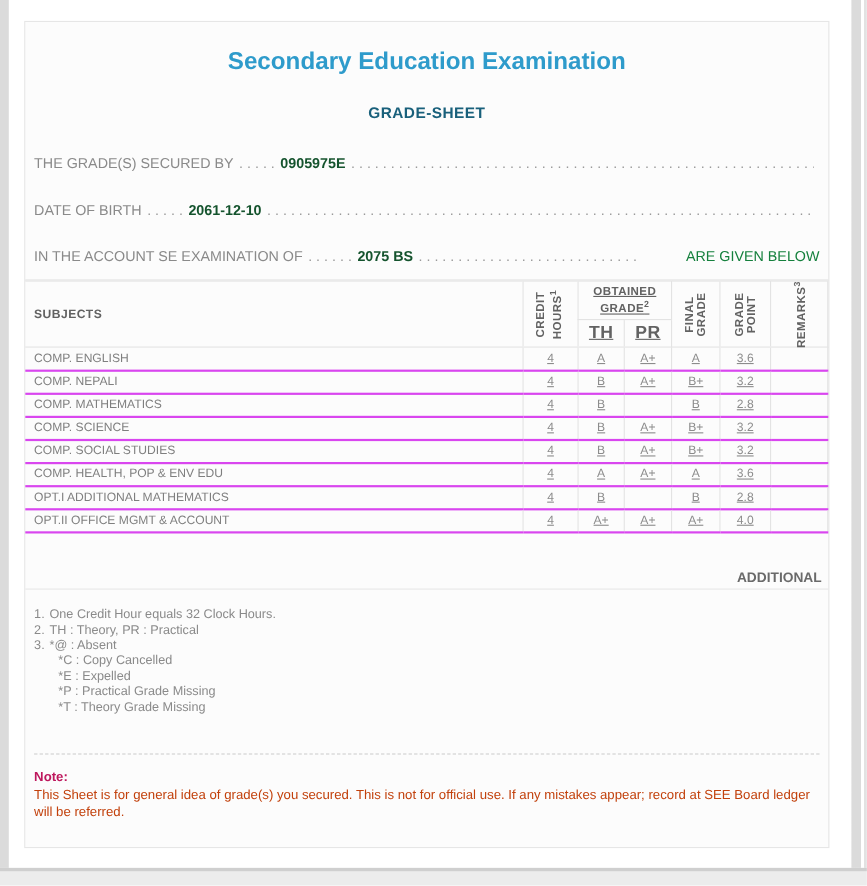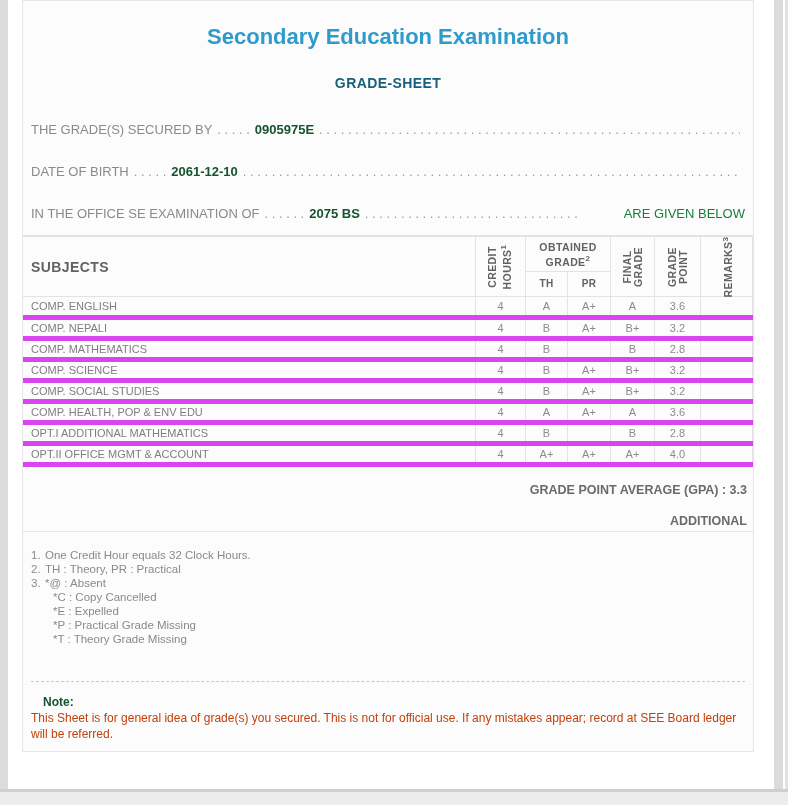--- a/index.html
+++ b/index.html
@@ -16,21 +16,21 @@
   }
   .edge-right {
     position:absolute; right:0; top:0; width:14px; height:789px;
     background:linear-gradient(to right,#dbdbdb 0px,#dbdbdb 9px,#ffffff 9px,#ffffff 11px,#e2e2e2 11px);
   }
   .bottom-bar {
     position:absolute; left:0; bottom:0; width:788px; height:16px;
     background:#ececec; border-top:3px solid #cfcfcf;
   }
   .card {
-    position:absolute; left:22px; top:0; width:732px; height:752px;
+    position:absolute; left:22px; top:19px; width:732px; height:752px;
     background:#fcfcfc; border:1px solid #e6e6e6;
   }
   .title {
     margin-top:23px; text-align:center;
     font-size:22px; font-weight:bold; color:#2e9bcb;
   }
   .subtitle {
     margin-top:25px; text-align:center;
     font-size:14px; font-weight:bold; color:#19607b; letter-spacing:.4px;
   }
@@ -46,51 +46,51 @@
   .info-suffix { color:#15803d;margin-left:37px; }
 
   table { width:100%; border-collapse:collapse; table-layout:fixed; border-top:1px solid #e3e3e3; }
   col.c-subj { width:auto; }
   col.c-cr { width:50px; } col.c-th { width:42px; } col.c-pr { width:43px; }
   col.c-fg { width:44px; } col.c-gp { width:46px; } col.c-rm { width:52px; }
   thead th {
     font-size:10.5px; font-weight:bold; color:#626262; letter-spacing:.4px;
     border-bottom:1px solid #e3e3e3; vertical-align:middle;
   }
-  th.subjects-h { text-align:left; padding-left:8px; font-size:14px; height:60px; }
+  th.subjects-h { text-align:left; padding-left:8px; font-size:11px; height:60px; }
   th.vh { position:relative; height:60px; }
   .vrot {
     position:absolute; top:50%; left:50%;
     transform:translate(-50%,-50%) rotate(-90deg);
     line-height:11px; white-space:nowrap; text-align:center;
   }
   th.group-h { height:34px; border-bottom:1px solid #e3e3e3; line-height:12px; font-size:10.5px; }
-  th.sub-h { height:25px; font-size:10px; }
+  th.sub-h { height:25px; font-size:16px; }
   sup { font-size:8px; }
-  .bl { border-left:1px solid #e3e3e3; }
+  .bl { border-left:1px solid #e3e3e3;text-decoration:underline; }
   .br { border-right:1px solid #e3e3e3; }
   tbody td {
     height:21px; font-size:11px; color:#8c8c8c;
-    border-bottom:5px solid #d946ef; text-align:center; vertical-align:middle;
+    border-bottom:2px solid #d946ef; text-align:center; vertical-align:middle;
   }
   tbody td.subj { text-align:left; padding-left:8px; color:#7f7f7f; }
 
   .summary { text-align:right; padding:16px 6px 3px; border-bottom:1px solid #e7e7e7; }
   .summary .gpa-line { font-size:12.5px; font-weight:bold; color:#6a6a6a; }
   .summary .status-line { margin-top:17px; font-size:12.5px; font-weight:bold; color:#6a6a6a; }
 
   .footnotes { padding:16px 8px 0; font-size:11.5px; color:#8a8a8a; line-height:14px; }
   .fn-item { display:flex; }
   .fn-num { width:14px; flex:none; }
   .fn-sub { padding-left:22px; }
 
   .divider { margin:35px 8px 0; border-top:1px dashed #c9c9c9; height:0; }
 
   .note { margin-top:13px; padding:0 8px; }
-  .note-label { font-size:12px; font-weight:bold; color:#14532d;margin-left:12px; }
+  .note-label { font-size:12px; font-weight:bold; color:#be185d; }
   .note-text { font-size:12px; color:#c2410c; line-height:16px; margin-top:1px; max-width:722px; }
 </style>
 </head>
 <body>
 
 <div class="edge-left"></div>
 <div class="edge-right"></div>
 <div class="bottom-bar"></div>
 
 <div class="card">
@@ -105,21 +105,21 @@
       <span class="info-value">0905975E</span>
       <span class="info-fill">. . . . . . . . . . . . . . . . . . . . . . . . . . . . . . . . . . . . . . . . . . . . . . . . . . . . . . . . . . . . . . . . . . . . . . . . . . . . . . . . . . . . . . . . . . . . . . . . . . . . . . . .</span>
     </div>
     <div class="info-line">
       <span class="info-label">DATE OF BIRTH</span>
       <span class="info-sep">. . . . .</span>
       <span class="info-value">2061-12-10</span>
       <span class="info-fill">. . . . . . . . . . . . . . . . . . . . . . . . . . . . . . . . . . . . . . . . . . . . . . . . . . . . . . . . . . . . . . . . . . . . . . . . . . . . . . . . . . . . . . . . . . . . . . . . . . . . . . . .</span>
     </div>
     <div class="info-line">
-      <span class="info-label">IN THE OFFICE SE EXAMINATION OF</span>
+      <span class="info-label">IN THE ACCOUNT SE EXAMINATION OF</span>
       <span class="info-sep">. . . . . .</span>
       <span class="info-value">2075 BS</span>
       <span class="info-fill">. . . . . . . . . . . . . . . . . . . . . . . . . . . . . . . . . . . . . . . . . . . . . . . . . . . . . . . . . . . . . . . . . . . . . . . . . . . . . . . . . . . . . . . . . . . . . . . . . . . . . . . .</span>
       <span class="info-suffix">ARE GIVEN BELOW</span>
     </div>
   </div>
 
   <table>
     <colgroup>
       <col class="c-subj">
@@ -224,24 +224,20 @@
         <td class="bl">A+</td>
         <td class="bl">A+</td>
         <td class="bl">A+</td>
         <td class="bl">4.0</td>
         <td class="bl br"></td>
       </tr>
     </tbody>
   </table>
 
   <div class="summary">
-    <div class="gpa-line">
-      <span>GRADE POINT AVERAGE (GPA) :</span>
-      <span>3.3</span>
-    </div>
     <div class="status-line">ADDITIONAL</div>
   </div>
 
   <div class="footnotes">
     <div class="fn-item">
       <span class="fn-num">1.</span>
       <span>One Credit Hour equals 32 Clock Hours.</span>
     </div>
     <div class="fn-item">
       <span class="fn-num">2.</span>

